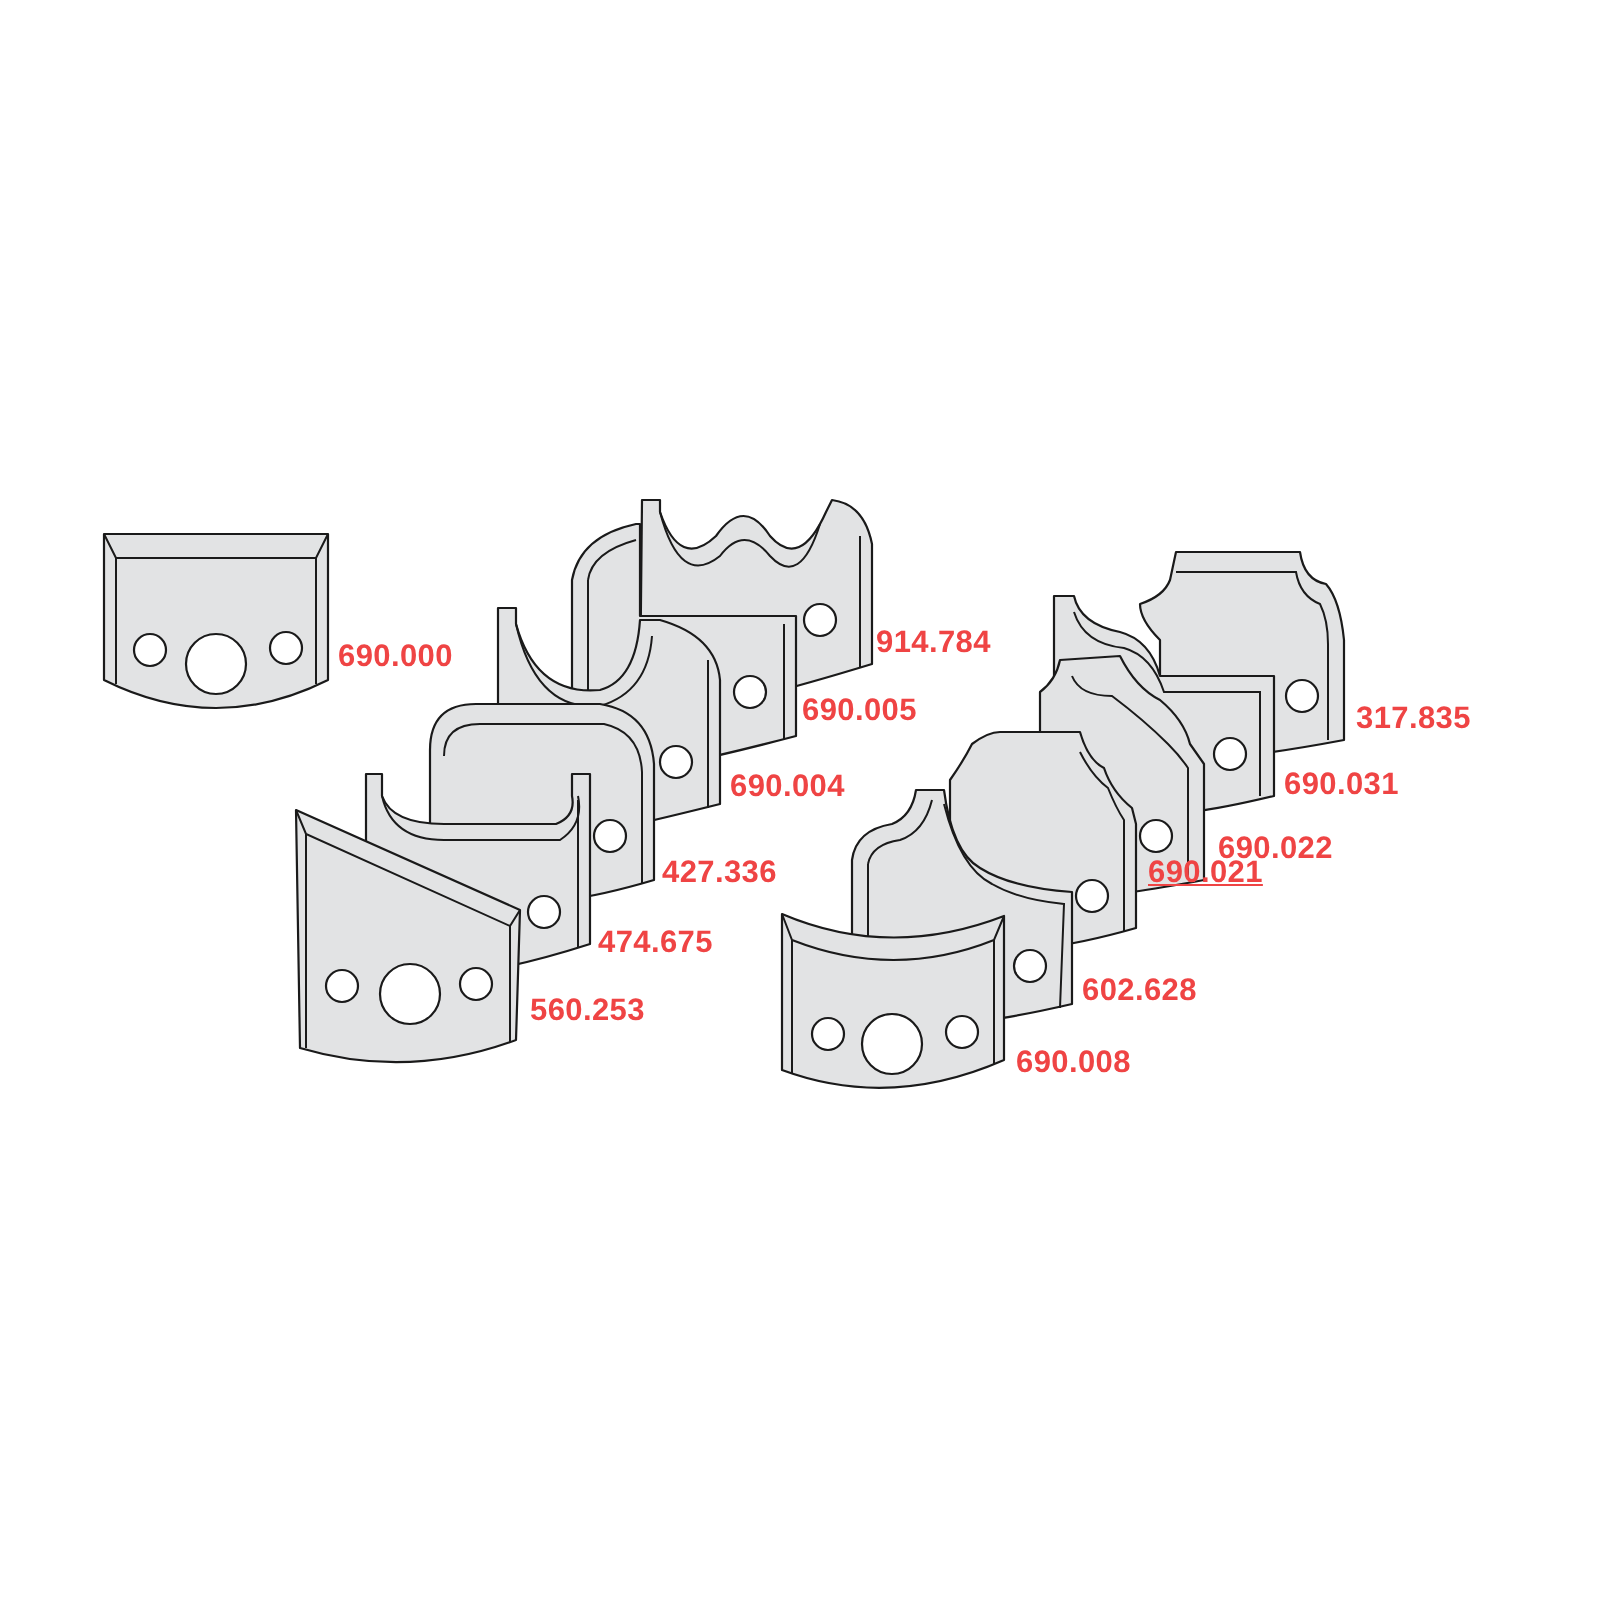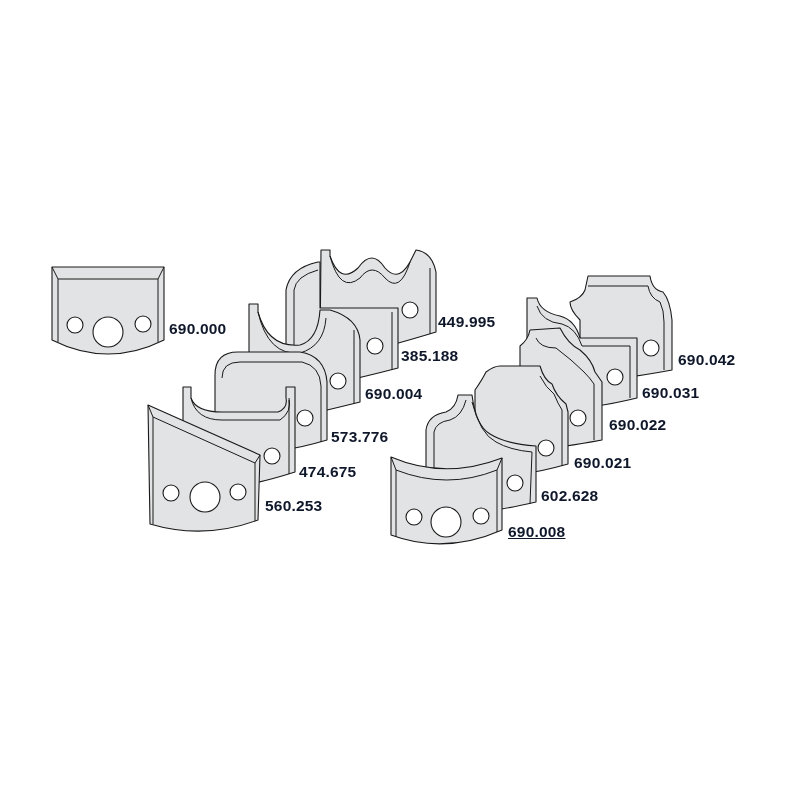--- a/index.html
+++ b/index.html
@@ -1,21 +1,21 @@
 <!DOCTYPE html>
 <html><head>
 <meta charset="utf-8">
 <style>
   html, body { margin: 0; padding: 0; background: #ffffff; }
   body { width: 800px; height: 800px; position: relative; overflow: hidden; font-family: "Liberation Sans", sans-serif; }
   #canvas { position: absolute; left: 0; top: 0; width: 800px; height: 800px; }
   .knife { fill: #e2e3e4; stroke: #1a1a1a; stroke-width: 1.1; stroke-linejoin: round; }
   .edge { fill: none; stroke: #1a1a1a; stroke-width: 1; }
   .hole { fill: #ffffff; stroke: #1a1a1a; stroke-width: 1.1; }
-  .lbl { position: absolute; font-family: "Liberation Sans", sans-serif; font-weight: bold; font-size: 15.5px; color: #0f172a; letter-spacing: 0.2px; white-space: nowrap; }
+  .lbl { position: absolute; font-family: "Liberation Sans", sans-serif; font-weight: bold; font-size: 15.5px; color: #ef4444; letter-spacing: 0.2px; white-space: nowrap; }
 </style>
 </head>
 <body>
 
 <svg id="canvas" viewBox="0 0 800 800" xmlns="http://www.w3.org/2000/svg">
 
   <g>
     <path class="knife" d="M52,267 L164,267 L164,340 Q108,368 52,340 Z"></path>
     <path class="edge" d="M52,267 L58,279 L158,279 L164,267"></path>
     <path class="edge" d="M58,279 L58,342"></path>
@@ -108,25 +108,25 @@
     <path class="edge" d="M396,470 L396,537"></path>
     <path class="edge" d="M497,470 L497,532"></path>
     <circle class="hole" cx="414" cy="517" r="8"></circle>
     <circle class="hole" cx="446" cy="522" r="15"></circle>
     <circle class="hole" cx="481" cy="516" r="8"></circle>
   </g>
 </svg>
 
 <div class="lbl" style="left:169px; top:320px;">690.000</div>
 
-<div class="lbl" style="left:438px; top:313px;">449.995</div>
-<div class="lbl" style="left:401px; top:347px;">385.188</div>
+<div class="lbl" style="left:438px; top:313px;">914.784</div>
+<div class="lbl" style="left:401px; top:347px;">690.005</div>
 <div class="lbl" style="left:365px; top:385px;text-align:right;">690.004</div>
-<div class="lbl" style="left:331px; top:428px;">573.776</div>
+<div class="lbl" style="left:331px; top:428px;">427.336</div>
 <div class="lbl" style="left:299px; top:463px;">474.675</div>
 <div class="lbl" style="left:265px; top:497px;">560.253</div>
 
-<div class="lbl" style="left:678px; top:351px;">690.042</div>
+<div class="lbl" style="left:678px; top:351px;">317.835</div>
 <div class="lbl" style="left:642px; top:384px;">690.031</div>
 <div class="lbl" style="left:609px; top:416px;">690.022</div>
-<div class="lbl" style="left:574px; top:454px;">690.021</div>
+<div class="lbl" style="left:574px; top:428px;text-decoration:underline;">690.021</div>
 <div class="lbl" style="left:541px; top:487px;">602.628</div>
-<div class="lbl" style="left:508px; top:523px;text-decoration:underline;">690.008</div>
+<div class="lbl" style="left:508px; top:523px;">690.008</div>
 
 </body></html>

